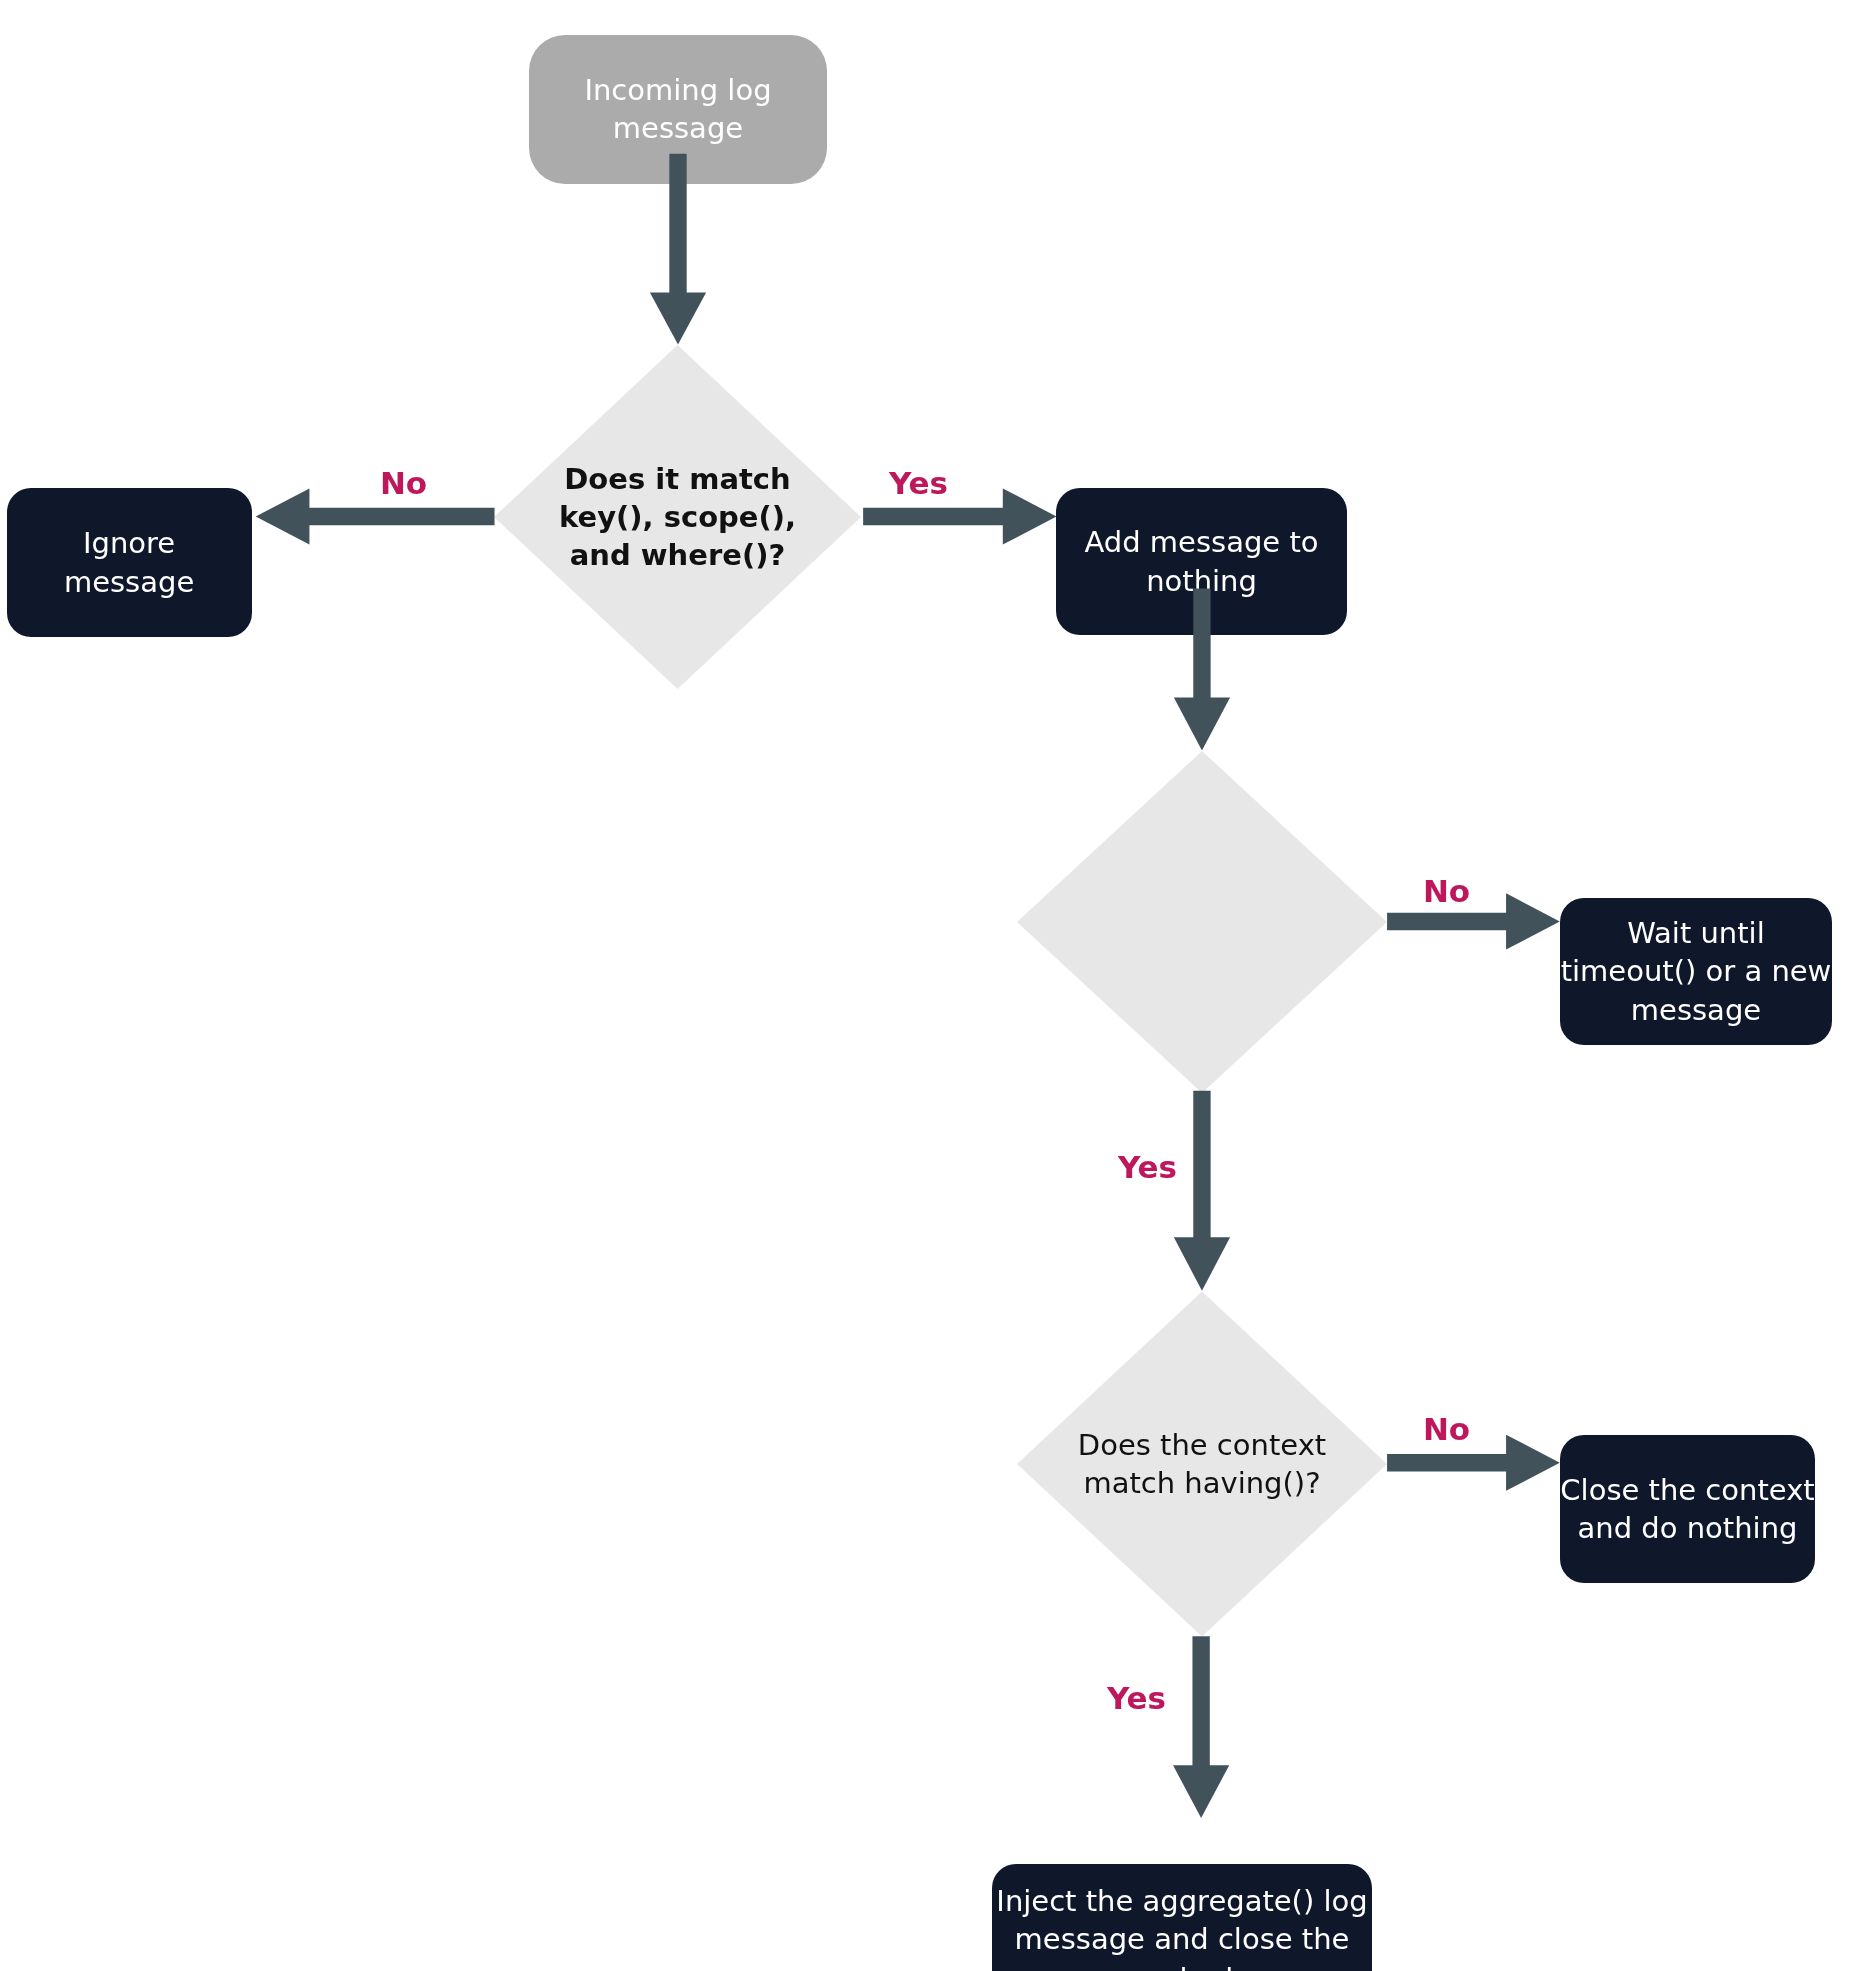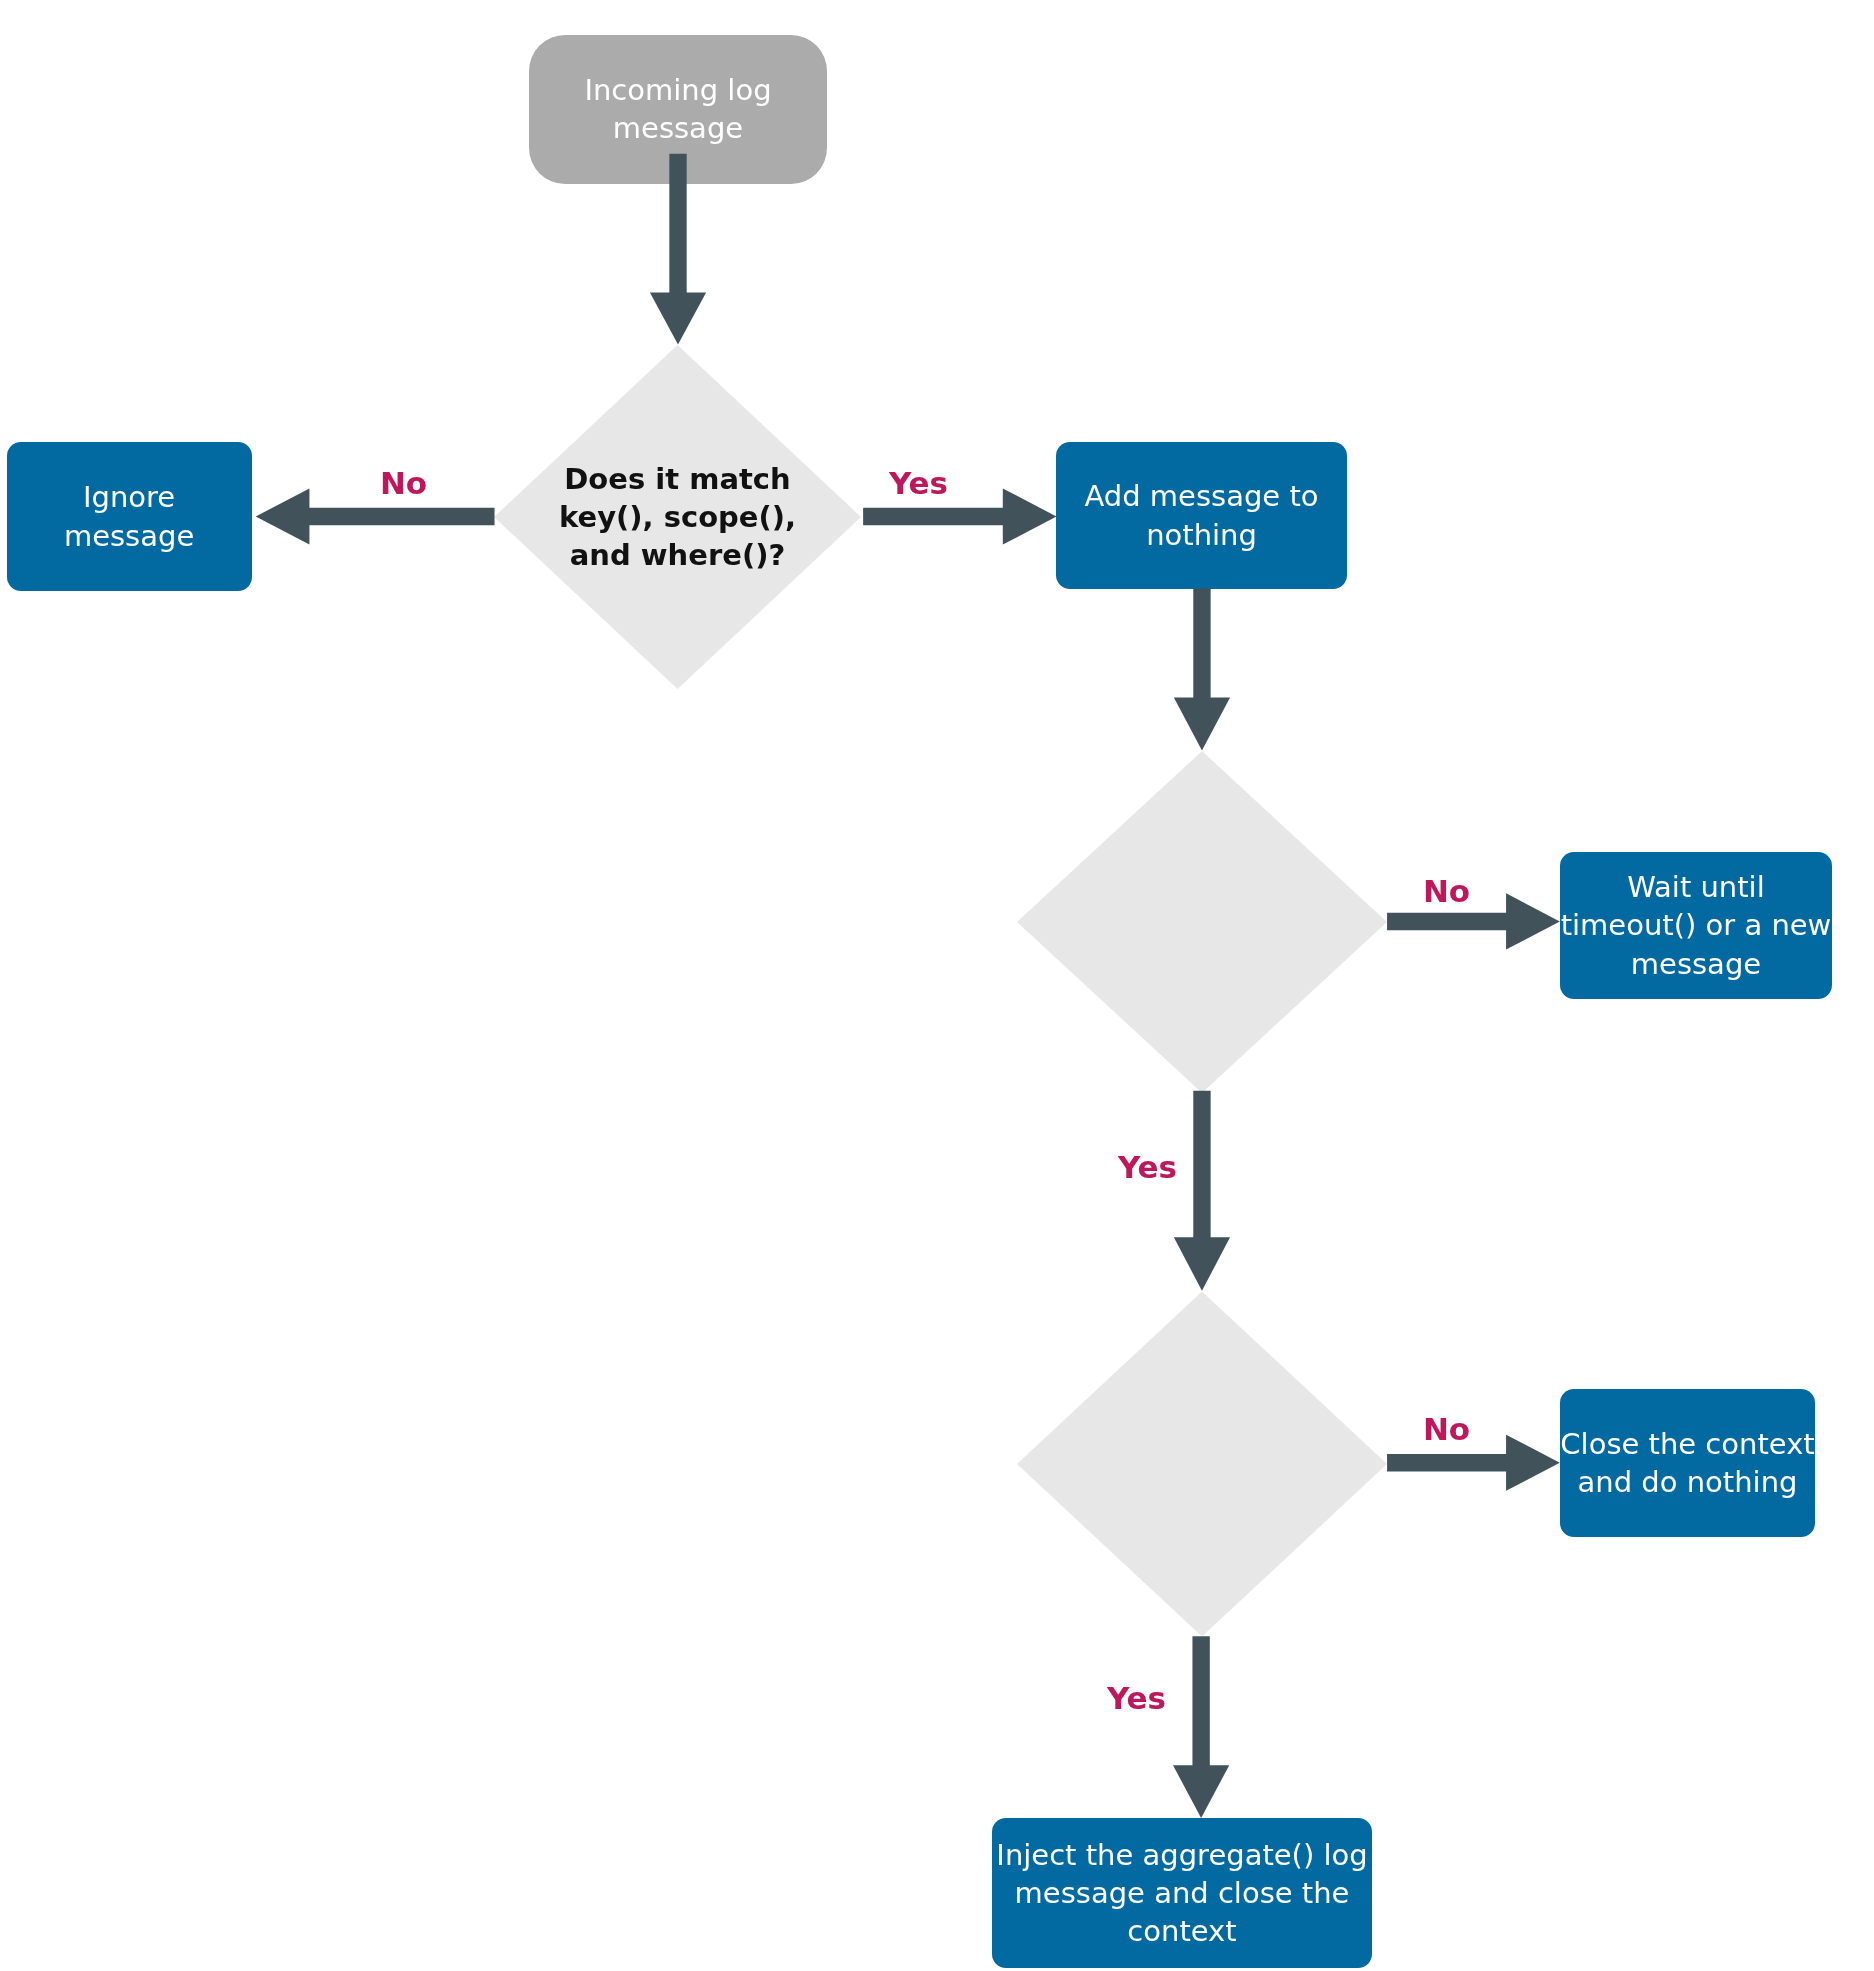--- a/index.html
+++ b/index.html
@@ -26,23 +26,24 @@
     position: relative;
     z-index: 2;
   }
   .terminator {
     background: #ABABAB;
     border-radius: 36px;
     color: #ffffff;
     margin-top: 28px;
   }
   .process {
-    background: #0369a1;
-    border-radius: 14px;
+    background: #0f172a;
+    border-radius: 24px;
     color: #ffffff;
+    margin-top: 46px;
   }
   .decision { background: transparent; color: #111111; }
   .decision svg.diamond-shape {
     position: absolute;
     inset: 0;
     z-index: 1;
   }
   .edge-label {
     position: absolute;
     width: 91px;
@@ -99,20 +100,22 @@
   <div class="node process" style="left:1560px; top:852px; width:272px; height:147px;">
     <span class="node-label">Wait until
 timeout() or a new
 message</span>
   </div>
 
   <div class="node decision" style="left:1017px; top:1291px; width:370px; height:346px;">
     <svg class="diamond-shape" width="370" height="346" viewBox="0 0 448 418">
       <polygon points="224,0 448,209 224,418 0,209" fill="#E7E7E7"></polygon>
     </svg>
+    <span class="node-label">Does the context
+match having()?</span>
   </div>
 
   <div class="node process" style="left:1560px; top:1389px; width:255px; height:148px;">
     <span class="node-label">Close the context
 and do nothing</span>
   </div>
 
   <div class="node process" style="left:992px; top:1818px; width:380px; height:150px;">
     <span class="node-label">Inject the aggregate() log
 message and close the

